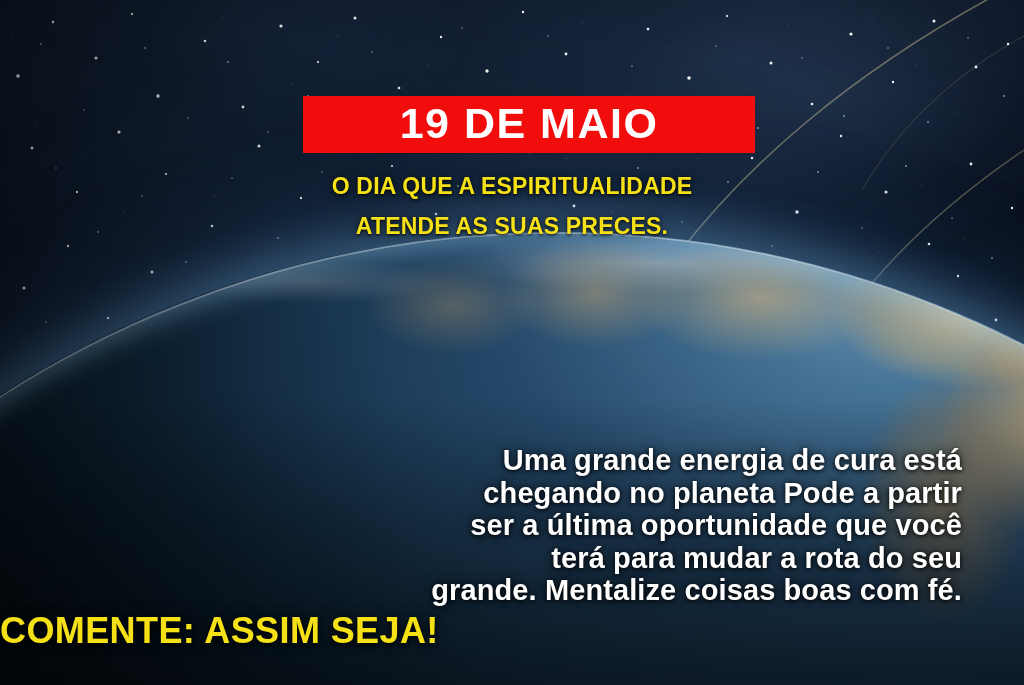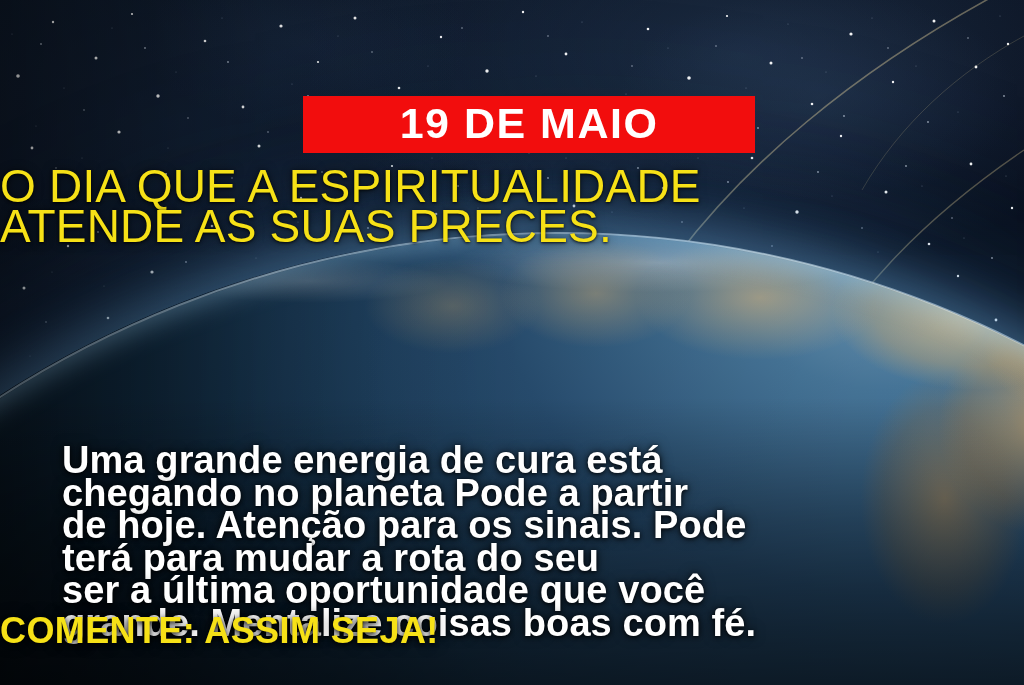--- a/index.html
+++ b/index.html
@@ -151,38 +151,39 @@
     white-space: nowrap;
     transform: translateY(-1px);
   }
 
   
   .headline {
     position: absolute;
     left: 0;
     right: 0;
     top: 166px;
+    text-align: center;
     color: #F6E117;
-    font-size: 46px;
-    font-weight: normal;
+    font-size: 23px;
+    font-weight: bold;
     line-height: 40px;
     letter-spacing: 0.2px;
     text-shadow: 0 1px 3px rgba(0,0,0,0.85), 0 0 10px rgba(0,0,0,0.55);
   }
   .headline .hl-line { display: block; white-space: nowrap; }
 
   
   .body-text {
     position: absolute;
     left: 62px;
     right: 62px;
     top: 444px;
-    text-align: left;
+    text-align: right;
     color: #ffffff;
-    font-size: 38px;
+    font-size: 29px;
     font-weight: bold;
     line-height: 32.5px;
     letter-spacing: 0.1px;
     text-shadow: 0 1px 4px rgba(0,0,0,0.9), 0 0 12px rgba(0,0,0,0.7);
   }
   .body-text .bd-line { display: block; white-space: nowrap; }
 
   
   .cta {
     position: absolute;
@@ -424,22 +425,21 @@
     </div>
 
     <div class="headline">
       <span class="hl-line">O DIA QUE A ESPIRITUALIDADE</span>
       <span class="hl-line">ATENDE AS SUAS PRECES.</span>
     </div>
 
     <div class="body-text">
       <span class="bd-line">Uma grande energia de cura está</span>
       <span class="bd-line">chegando no planeta Pode a partir</span>
-      <span class="bd-line">de hoje. Atenção para os sinais. Pode</span>
+      <span class="bd-line">ser a última oportunidade que você</span>
       <span class="bd-line">terá para mudar a rota do seu</span>
-      <span class="bd-line">ser a última oportunidade que você</span>
       <span class="bd-line">grande. Mentalize coisas boas com fé.</span>
     </div>
 
     <div class="cta">COMENTE: ASSIM SEJA!</div>
 
   </div>
 </div>
 
 </body></html>

